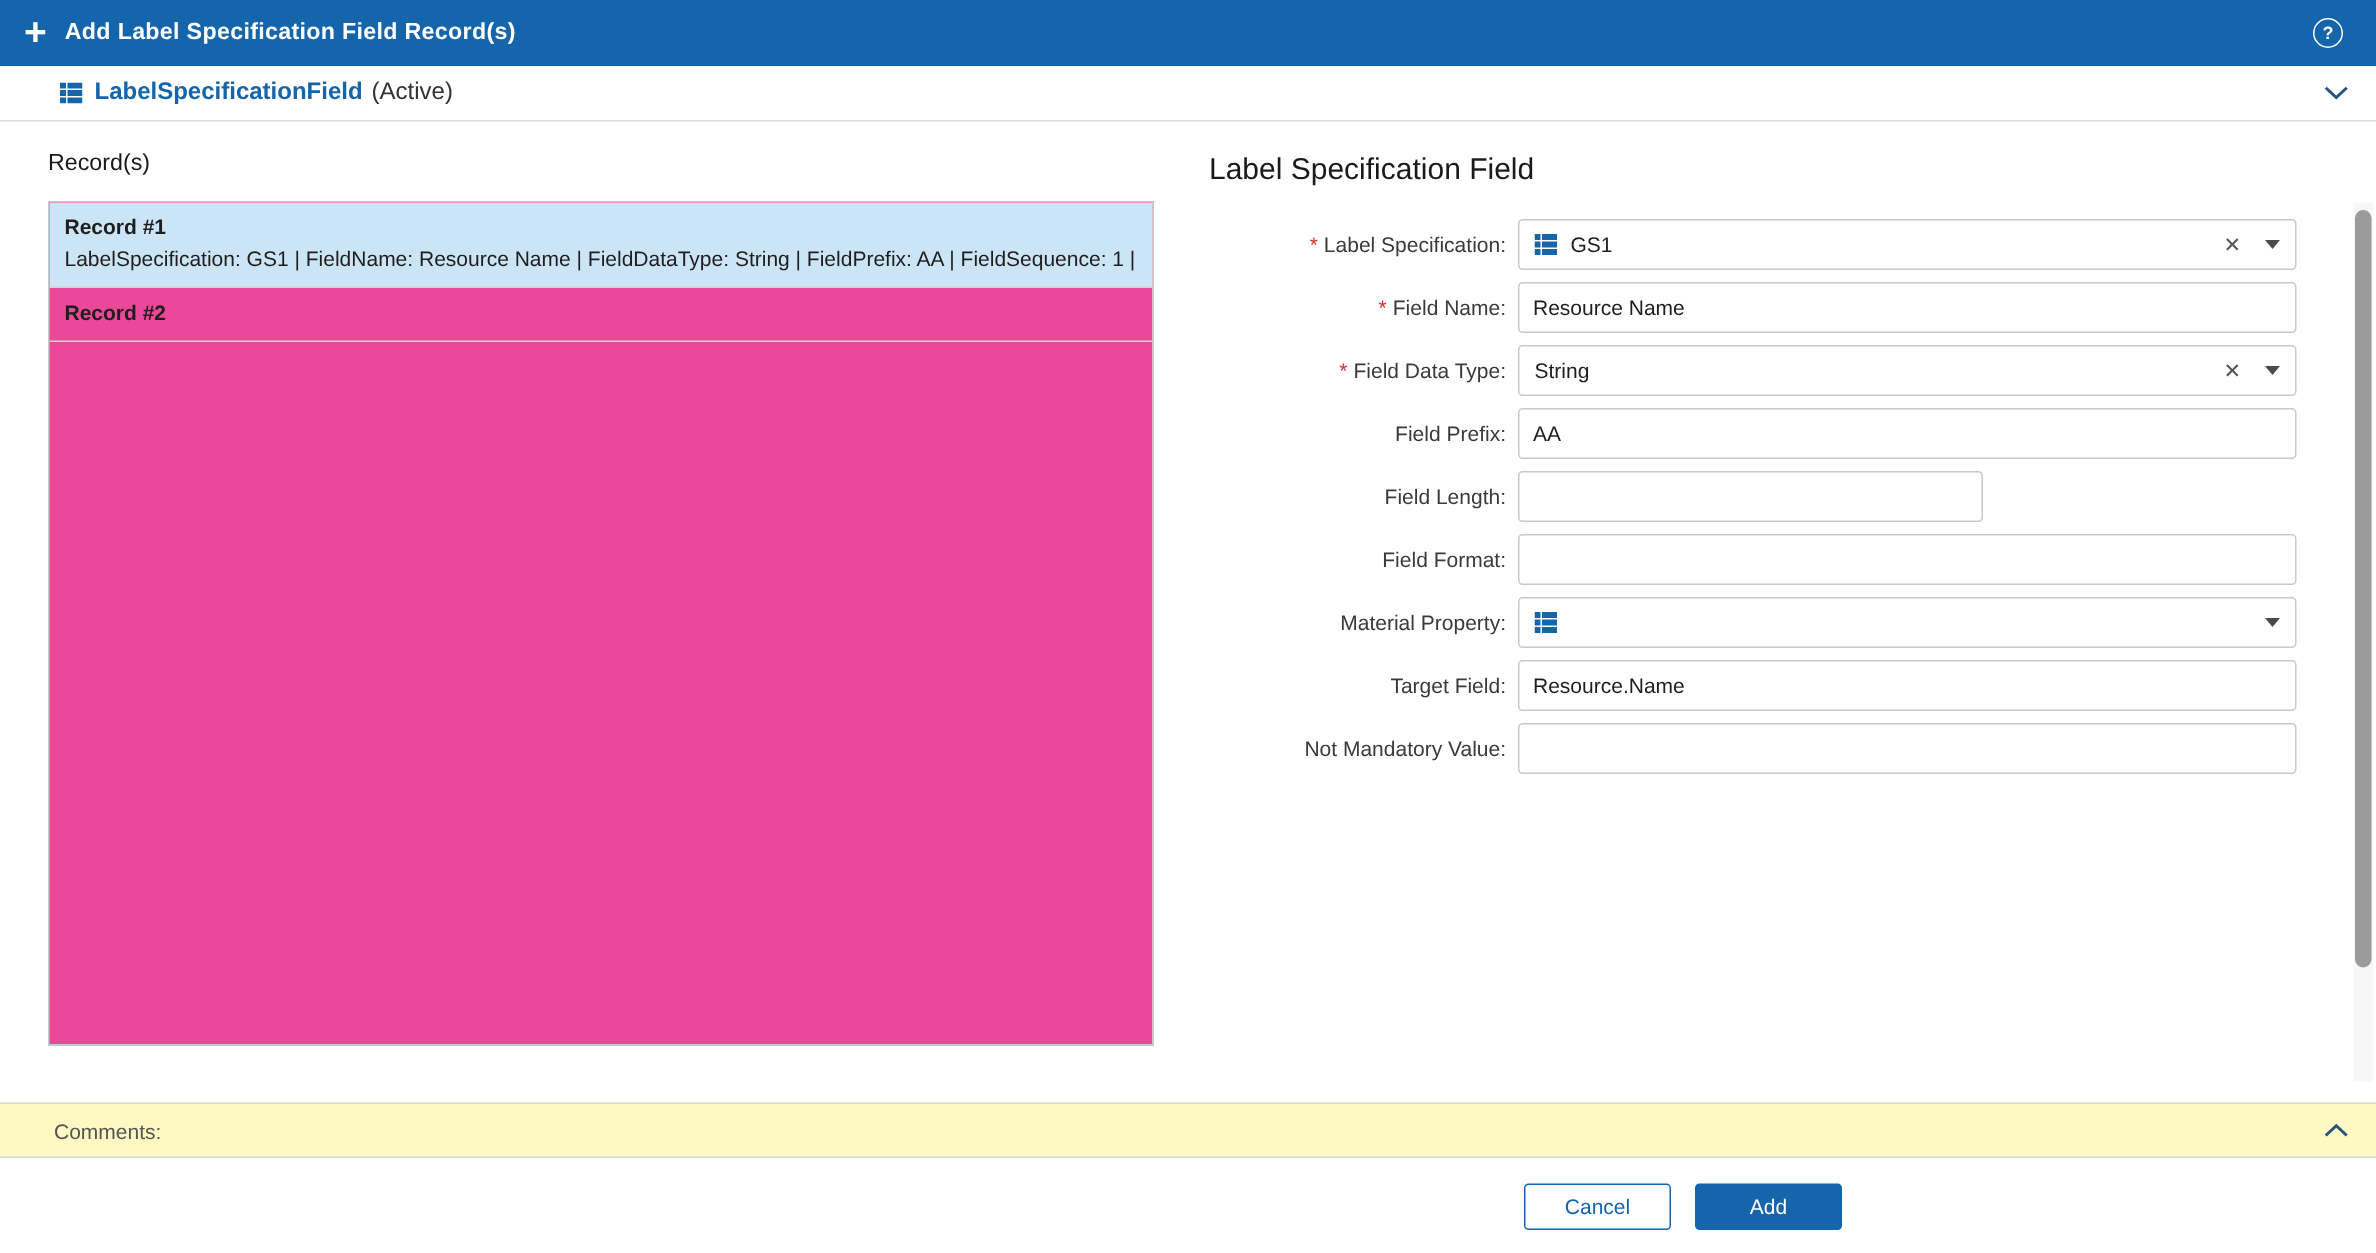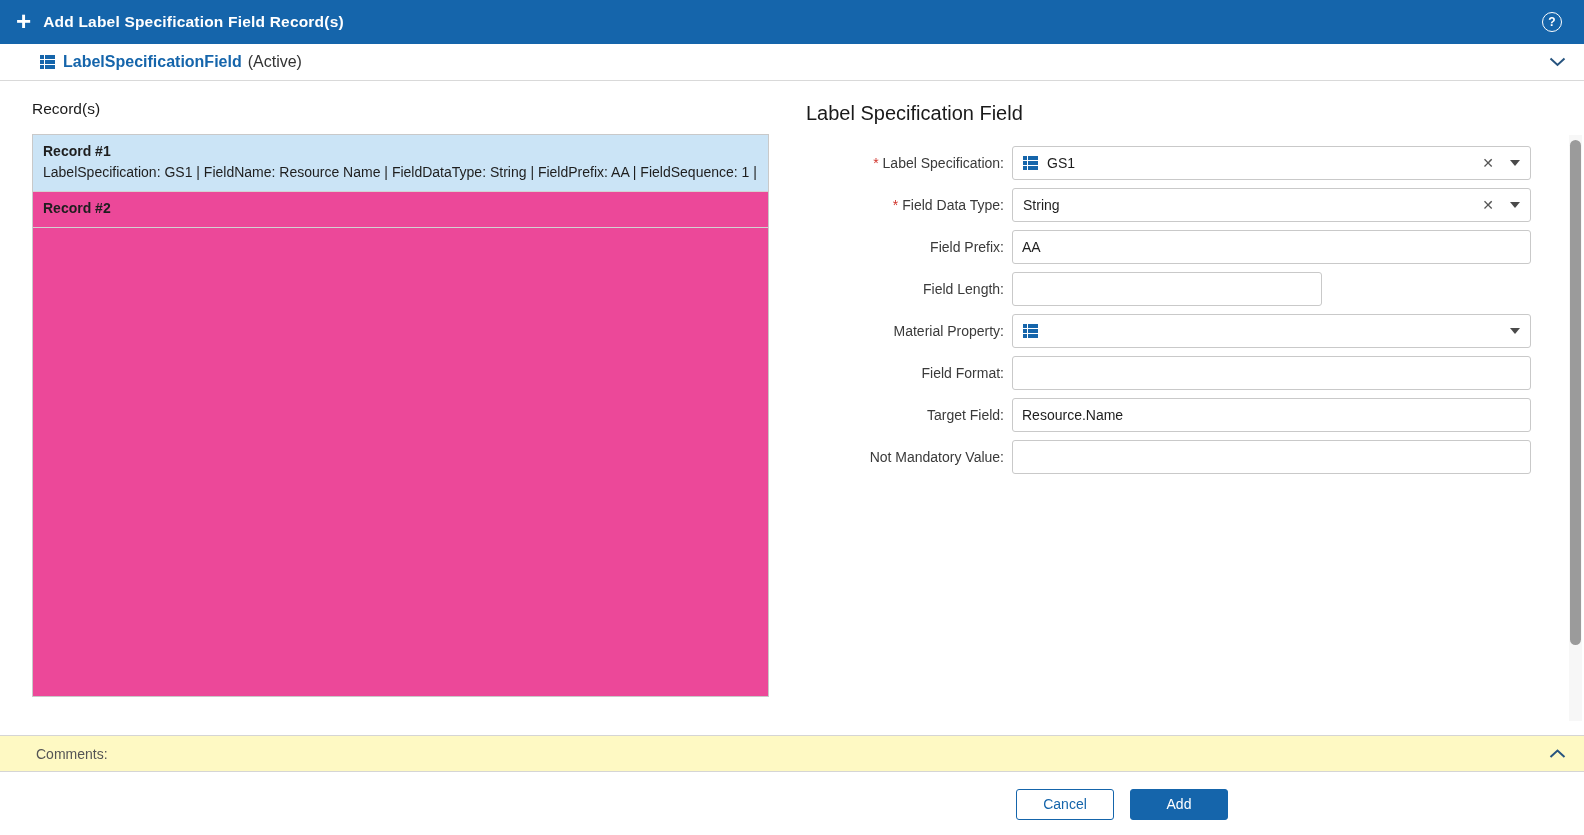--- a/index.html
+++ b/index.html
@@ -179,20 +179,28 @@
             </svg>
         </span>
         <span class="val">GS1</span>
         <span class="spacer"></span>
         <span class="clear">✕</span>
         <span class="caret"></span>
       </div>
     </div>
   </div>
 
+  <div class="frow">
+    <div class="flabel">
+      <span class="req">*</span><span>Field Name:</span>
+    </div>
+    <div class="fctrl">
+      <input class="text" type="text" value="Resource Name" style="">
+    </div>
+  </div>
 
 
   <div class="frow">
     <div class="flabel">
       <span class="req">*</span><span>Field Data Type:</span>
     </div>
     <div class="fctrl">
       <div class="combo">
         <span class="val noicon">String</span>
         <span class="spacer"></span>
@@ -206,20 +214,27 @@
     <div class="flabel"><span>Field Prefix:</span></div>
     <div class="fctrl">
       <input class="text" type="text" value="AA" style="">
     </div>
   </div>
 
   <div class="frow">
     <div class="flabel"><span>Field Length:</span></div>
     <div class="fctrl">
       <input class="text w-med" type="text" value="" style="">
+    </div>
+  </div>
+
+  <div class="frow">
+    <div class="flabel"><span>Field Format:</span></div>
+    <div class="fctrl">
+      <input class="text" type="text" value="" style="">
     </div>
   </div>
 
   <div class="frow">
     <div class="flabel"><span>Material Property:</span></div>
     <div class="fctrl">
       <div class="combo">
         <span class="ticon">
           <svg width="15" height="14" viewBox="0 0 15 14">
               <g fill="#1565ab">
@@ -233,27 +248,20 @@
             </svg>
         </span>
         <span class="val"></span>
         <span class="spacer"></span>
         <span class="caret"></span>
       </div>
     </div>
   </div>
 
   <div class="frow">
-    <div class="flabel"><span>Field Format:</span></div>
-    <div class="fctrl">
-      <input class="text" type="text" value="" style="">
-    </div>
-  </div>
-
-  <div class="frow">
     <div class="flabel"><span>Target Field:</span></div>
     <div class="fctrl">
       <input class="text" type="text" value="Resource.Name" style="">
     </div>
   </div>
 
 
   <div class="frow">
     <div class="flabel"><span>Not Mandatory Value:</span></div>
     <div class="fctrl">

